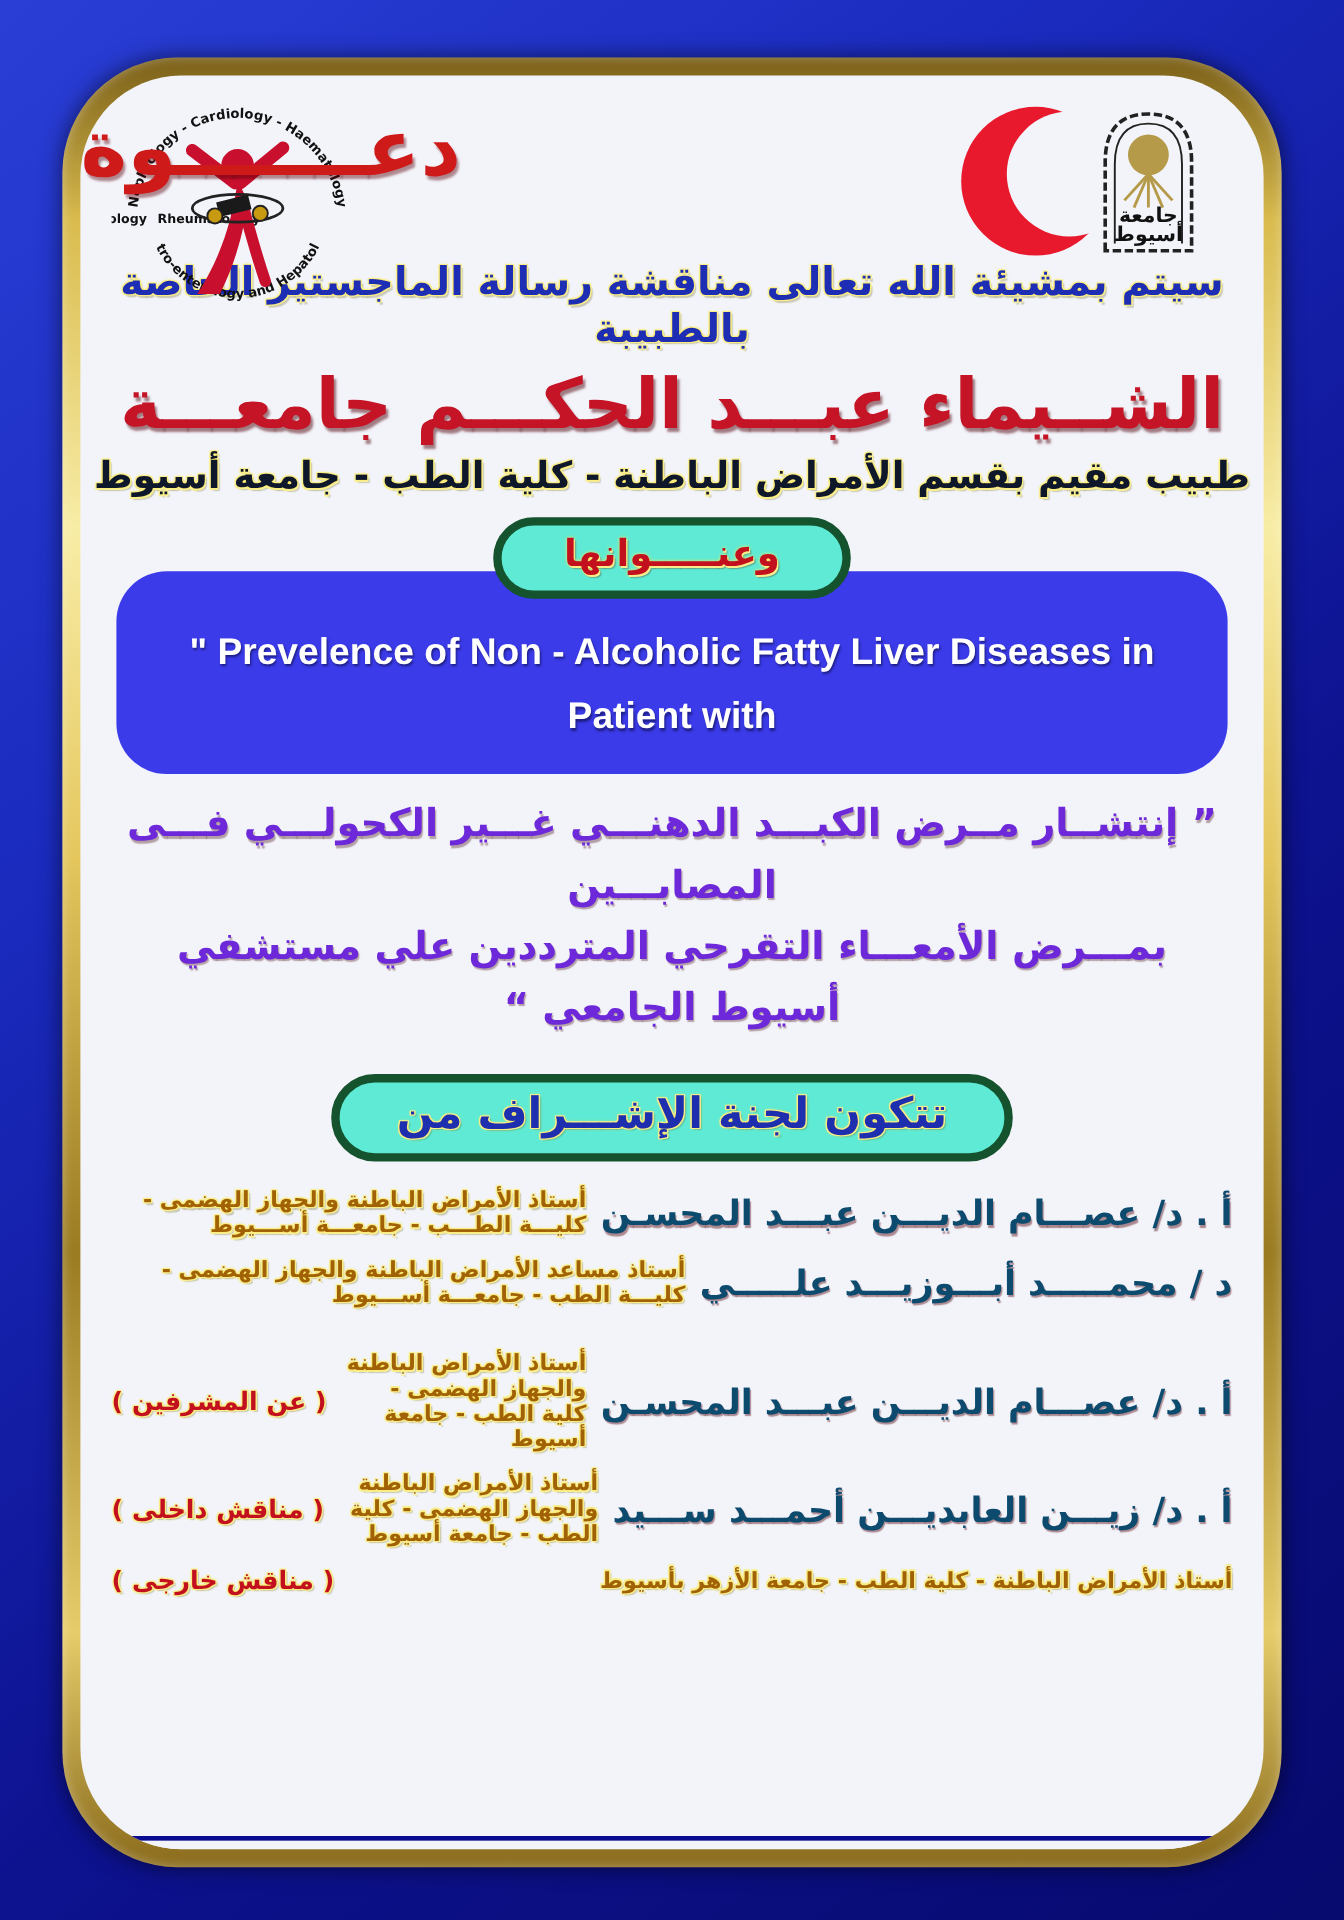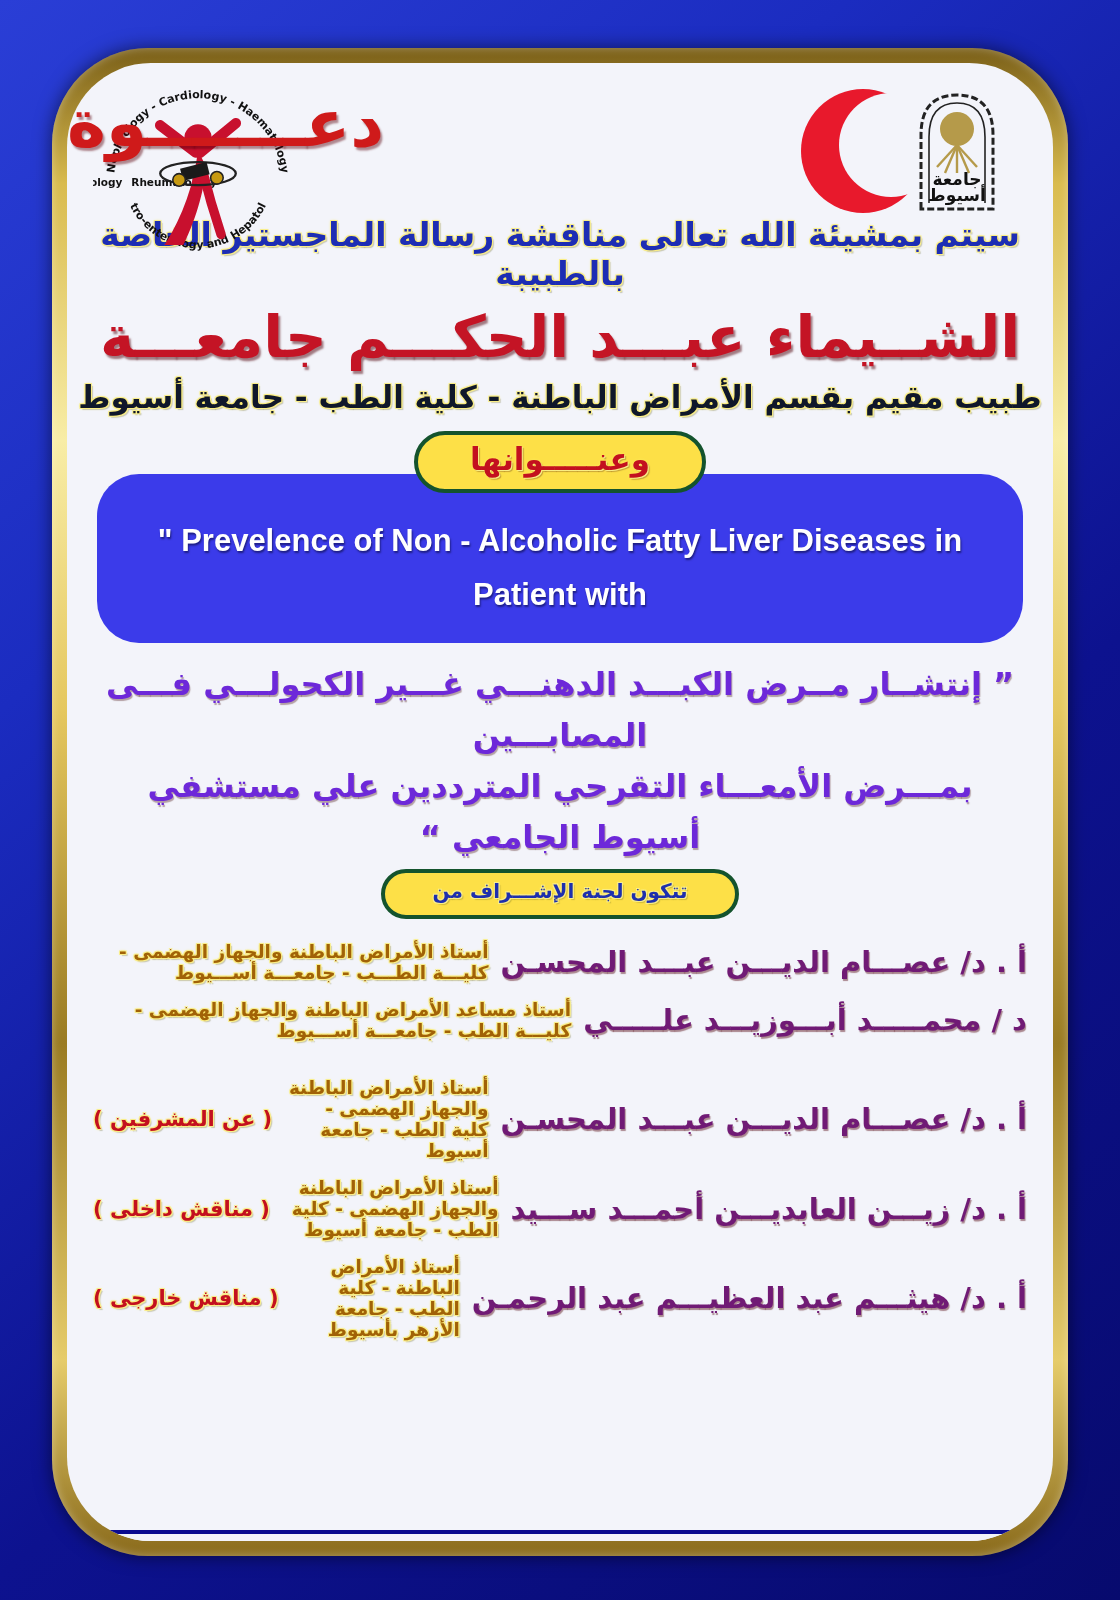--- a/index.html
+++ b/index.html
@@ -33,49 +33,49 @@
     text-shadow:0 0 3px #ffe95e,1px 1px 0 #f7ef9a,-1px -1px 0 #f7ef9a,1px -1px 0 #f7ef9a,-1px 1px 0 #f7ef9a,2px 2px 1px rgba(60,60,0,.25);
   }
   .intro-line{font-size:33px;font-weight:bold;color:#1d2db4;margin:2px 14px 0;}
   .candidate-name{
     font-size:58px;font-weight:bold;color:#c41425;margin:10px 0 0;
     text-shadow:2px 3px 2px rgba(80,0,10,.5);
   }
   .candidate-position{font-size:31px;font-weight:bold;color:#0f172a;margin:8px 10px 0;}
   
   .pill{
-    display:inline-block;background:#fde047;border:4px solid #14532d;border-radius:999px;
+    display:inline-block;background:#5eead4;border:7px solid #14532d;border-radius:999px;
     font-weight:bold;white-space:nowrap;
   }
   .title-pill{
     position:relative;z-index:2;margin:16px auto -34px;padding:6px 52px 12px;
     color:#c3101f;font-size:31px;
     text-shadow:0 0 3px #ffe95e,1px 1px 0 #f7ef9a,2px 2px 1px rgba(60,0,0,.3);
   }
   .section-pill{
-    margin:6px auto 2px;padding:6px 48px 12px;color:#1d2fae;font-size:20px;
+    margin:30px auto 2px;padding:6px 48px 12px;color:#1d2fae;font-size:36px;
   }
   
   .english-box{
     margin:0 30px;background:#3b3bea;border-radius:42px;color:#ffffff;
     padding:40px 22px 20px;font-family:"Liberation Sans",sans-serif;
     font-weight:bold;font-size:31px;line-height:1.75;direction:ltr;
     text-shadow:1px 2px 2px rgba(0,0,30,.5);
   }
   
   .arabic-title{
     margin:16px 24px 0;color:#6d28d9;font-weight:bold;font-size:32px;line-height:1.6;
     text-shadow:1px 2px 1px rgba(60,0,0,.35);
   }
   
   .rows{margin:4px 26px 0;}
   .m-row{display:flex;align-items:center;gap:12px;margin:16px 0;}
   .m-name{
     flex:0 0 352px;white-space:nowrap;text-align:right;
-    font-size:29px;font-weight:bold;color:#701a75;
+    font-size:29px;font-weight:bold;color:#0c4a6e;
     text-shadow:1px 2px 1px rgba(80,0,10,.45);
   }
   .m-desc{flex:1 1 auto;text-align:right;font-size:18.5px;font-weight:bold;color:#a16207;}
   .m-role{flex:0 0 auto;white-space:nowrap;text-align:left;font-size:21px;font-weight:bold;color:#c3101f;}
   
   .footer-sep{margin-top:auto;height:4px;background:#0b0b8f;}
   .footer-gap{height:7px;background:#f3f4fa;}
   svg text{font-family:"DejaVu Sans",sans-serif;}
 </style>
 </head>
@@ -176,21 +176,20 @@
         <span class="m-name">أ . د/ عصـــام الديـــن عبـــد المحسـن</span>
         <span class="m-desc glow">أستاذ الأمراض الباطنة والجهاز الهضمى - كلية الطب - جامعة أسيوط</span>
         <span class="m-role glow">( عن المشرفين )</span>
       </div>
       <div class="m-row">
         <span class="m-name">أ . د/ زيـــن العابديـــن أحمـــد ســـيد</span>
         <span class="m-desc glow">أستاذ الأمراض الباطنة والجهاز الهضمى - كلية الطب - جامعة أسيوط</span>
         <span class="m-role glow">( مناقش داخلى )</span>
       </div>
       <div class="m-row">
-        <span class="m-name">أ . د/ هيثـــم عبد العظيـــم عبد الرحمـن</span>
         <span class="m-desc glow">أستاذ الأمراض الباطنة - كلية الطب - جامعة الأزهر بأسيوط</span>
         <span class="m-role glow">( مناقش خارجى )</span>
       </div>
 
     </div>
 
     <div class="footer-sep"></div>
     <div class="footer-gap"></div>
 
   </div>

